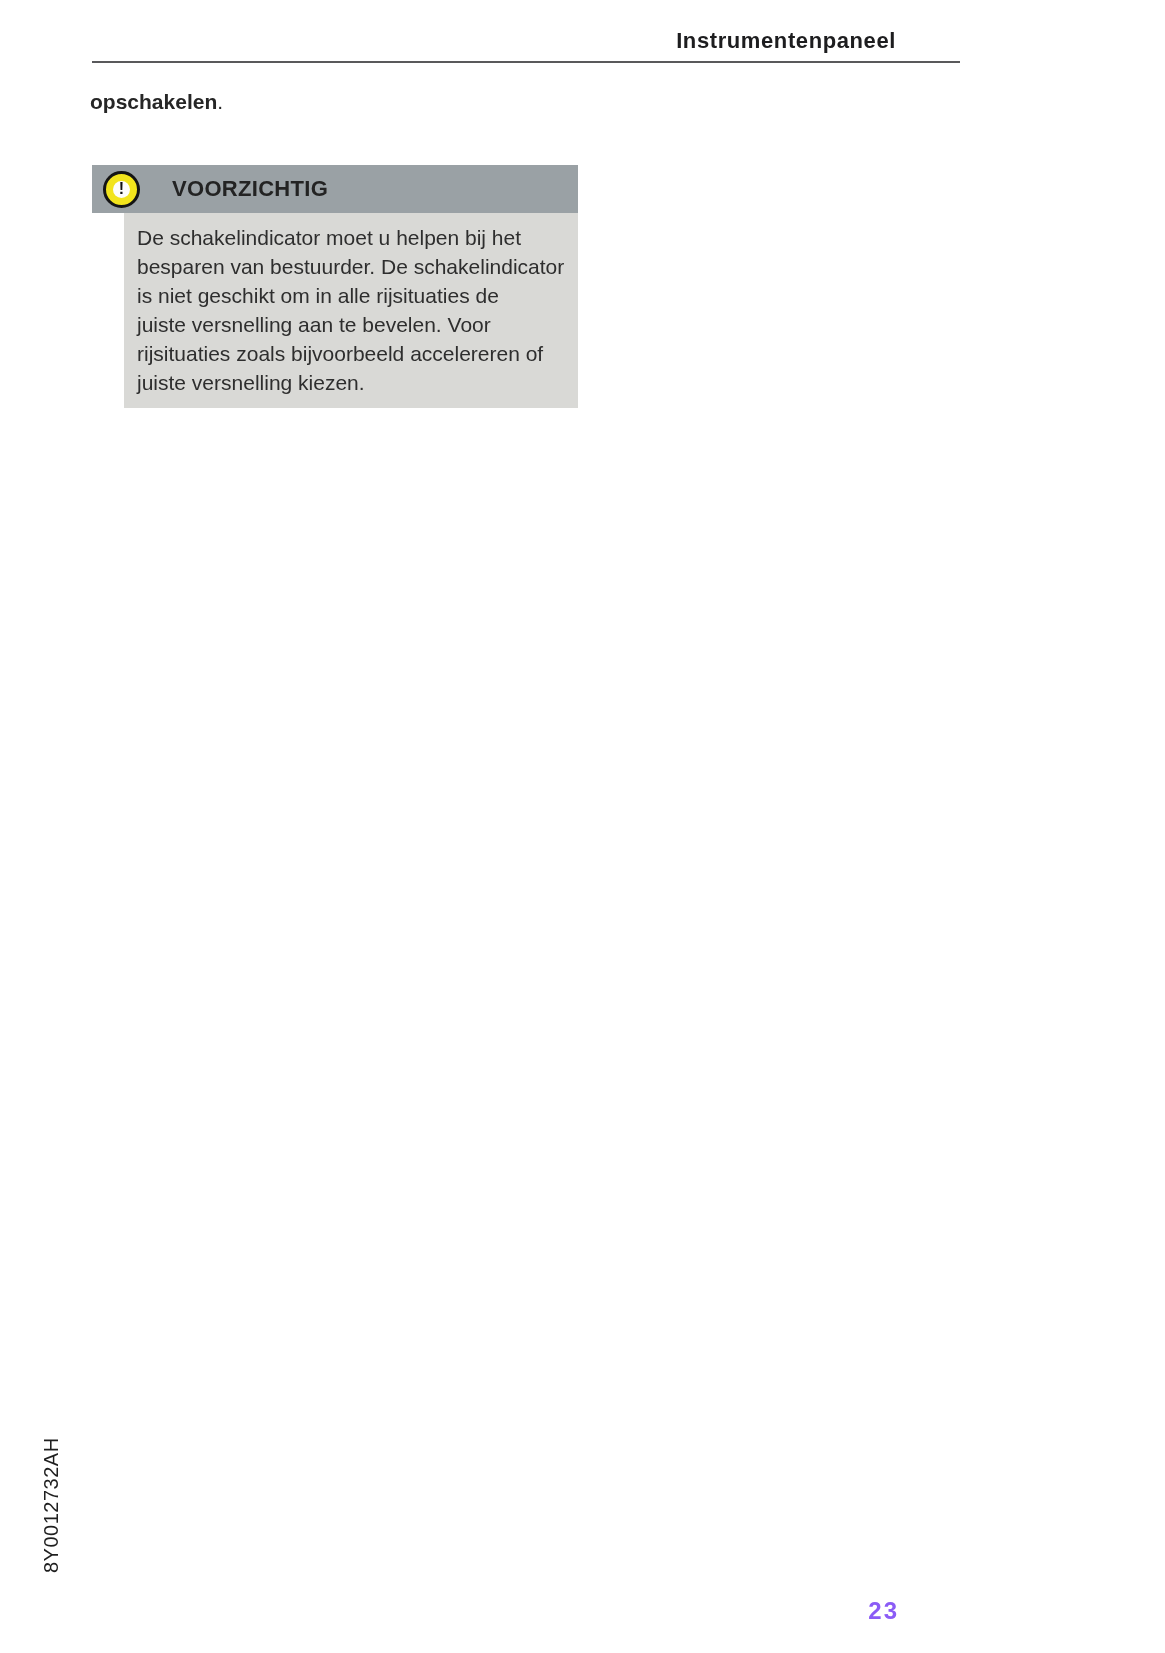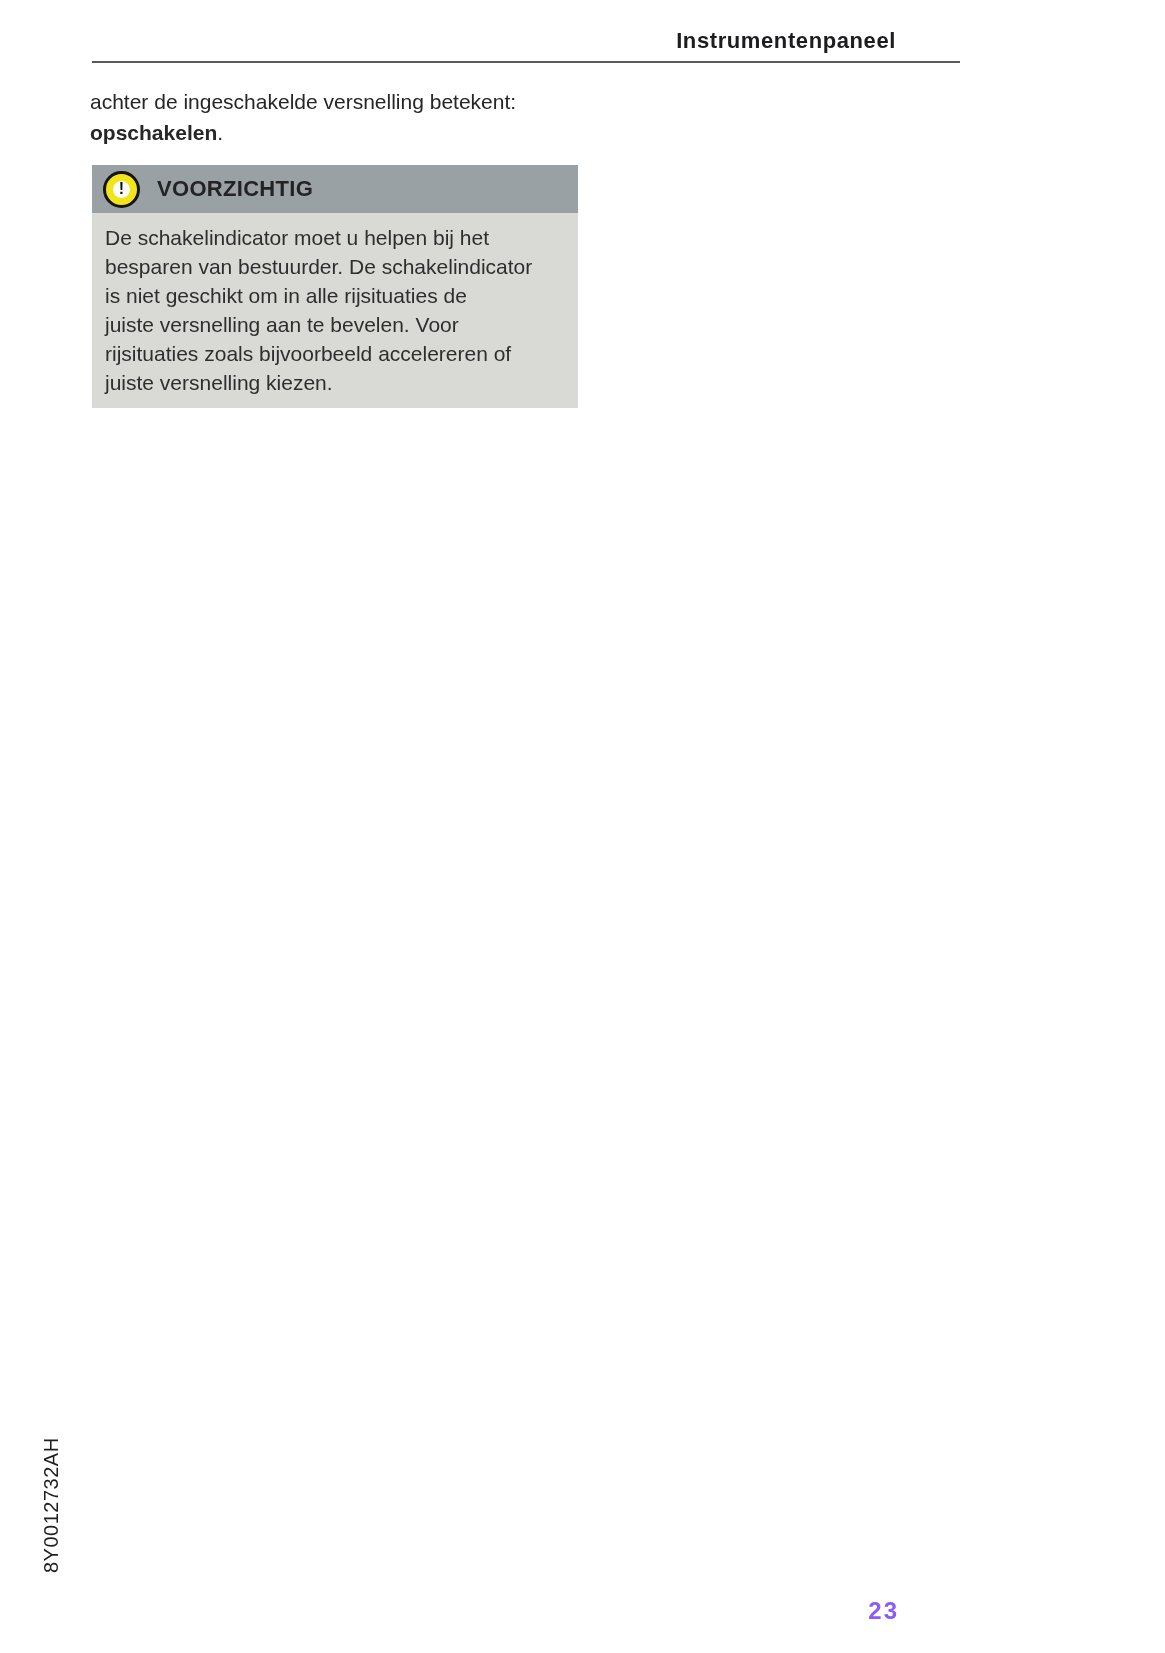--- a/index.html
+++ b/index.html
@@ -85,32 +85,33 @@
     background: #fdfdfa;
     display: flex;
     align-items: center;
     justify-content: center;
     font-weight: bold;
     font-size: 16px;
     line-height: 1;
     color: #111111;
   }
   .caution-title {
-    margin-left: 17px;
+    margin-left: 32px;
     font-size: 22px;
     font-weight: bold;
     letter-spacing: 0.3px;
     color: #232323;
   }
   .caution-body {
     background: #d9d9d6;
     padding: 10px 10px 11px 13px;
     font-size: 21px;
     line-height: 29px;
     color: #2e2e2e;
+    margin-left: 32px;
   }
 
   
   .spine-code {
     position: absolute;
     left: 40px;
     top: 1573px;
     transform: rotate(-90deg);
     transform-origin: 0 0;
     font-size: 20px;
@@ -133,21 +134,20 @@
 </head>
 <body>
 
 <div class="page">
 
   <div class="header-title">Instrumentenpaneel</div>
 
   <div class="header-rule"></div>
 
   <div class="intro">
-    <div>achter de ingeschakelde versnelling betekent:</div>
     <div><span class="bold">opschakelen</span><span>.</span></div>
   </div>
 
   <div class="caution-box">
     <div class="caution-header">
       <span class="caution-icon">
         <span class="caution-icon-inner">!</span>
       </span>
       <span class="caution-title">VOORZICHTIG</span>
     </div>

